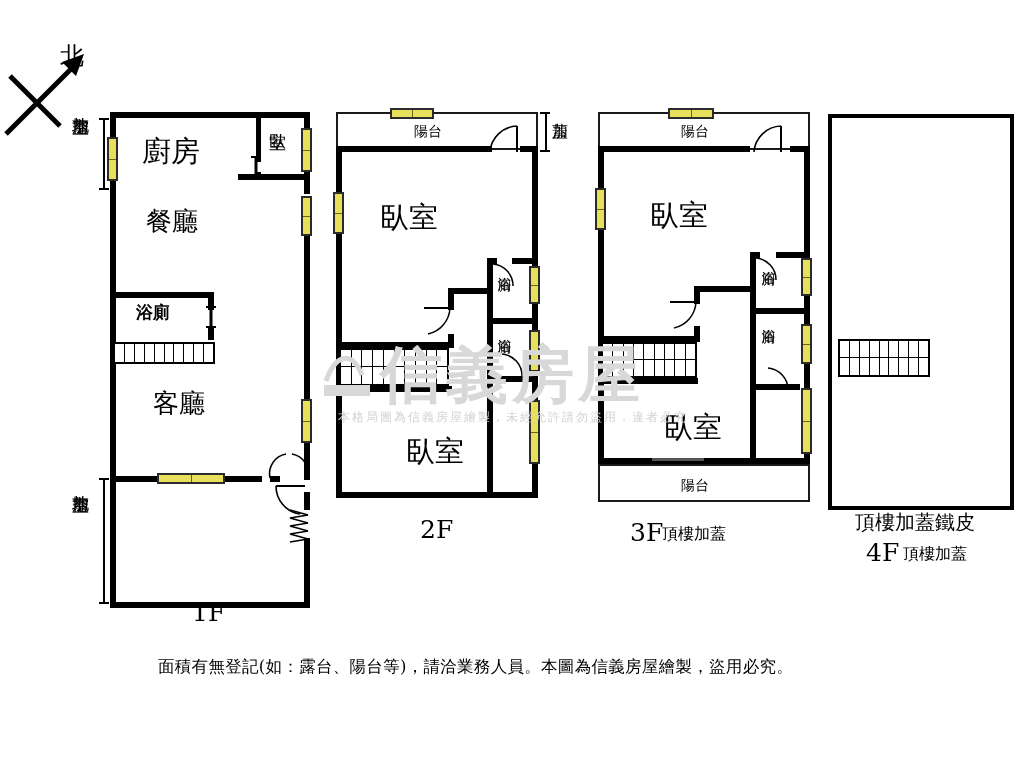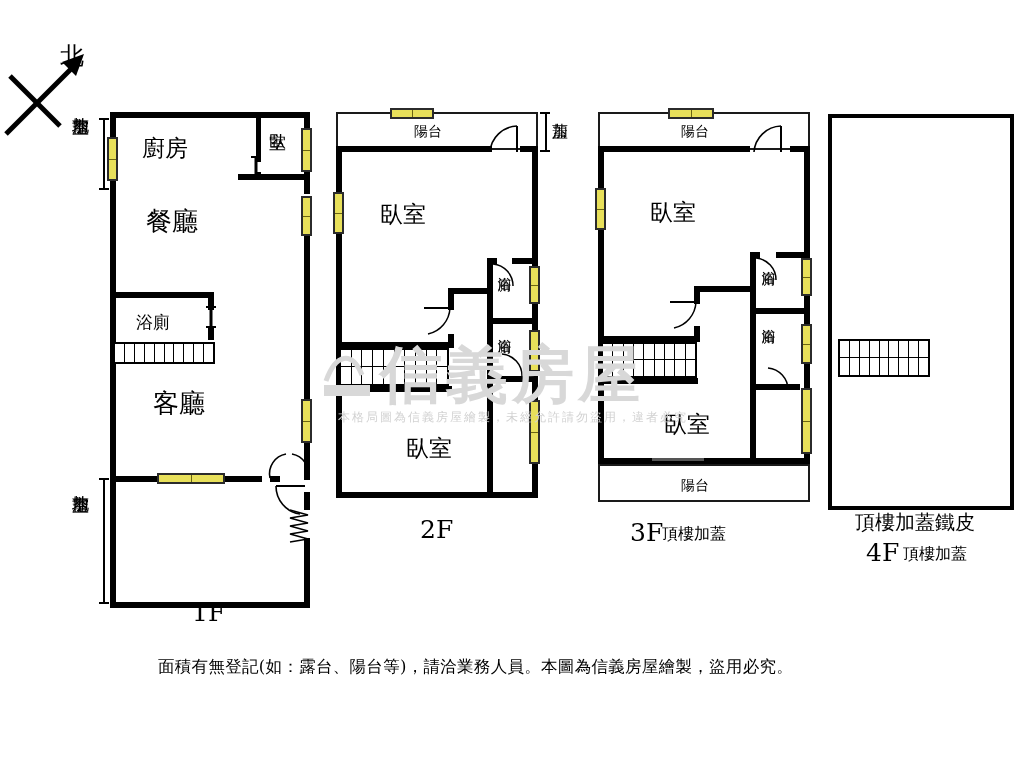--- a/index.html
+++ b/index.html
@@ -23,21 +23,21 @@
   .win-h::after { content:""; position:absolute; top:0; bottom:0; left:50%; width:1px; background:#6b6512; }
 
   .label {
     position: absolute;
     color: #000;
     font-family: "DejaVu Sans", "Liberation Sans", sans-serif;
     white-space: nowrap;
     line-height: 1.05;
   }
   .rm { font-size: 17px; }
-  .rm-lg { font-size: 23px; }
+  .rm-lg { font-size: 29px; }
   .rm-sm { font-size: 14px; text-align: center; }
   .rm-vert { writing-mode: vertical-rl; text-orientation: upright; line-height: 1.0; }
   .floor-label { font-size: 25px; font-family: "DejaVu Serif", "Liberation Serif", serif; }
   .floor-sub { font-size: 16px; }
 
   
   .stairs { position: absolute; background: #fff; border: 2px solid #000; display: flex; }
   .stairs .tread { flex: 1 1 auto; border-right: 1px solid #000; }
   .stairs .tread:last-child { border-right: none; }
   .stairs.two-row { flex-direction: column; }
@@ -152,21 +152,21 @@
     <div class="wall" style="left:110px; top:292px; width:104px; height:6px;"></div>
     <div class="wall" style="left:208px; top:292px; width:6px; height:18px;"></div>
     <div class="wall" style="left:208px; top:326px; width:6px; height:14px;"></div>
     <div class="door" style="left:203px; top:306px;">
       <svg width="16" height="22" viewBox="0 0 16 22">
         <line x1="8" y1="1" x2="8" y2="21" stroke="#000" stroke-width="3"></line>
         <line x1="3" y1="1" x2="13" y2="1" stroke="#000" stroke-width="2"></line>
         <line x1="3" y1="21" x2="13" y2="21" stroke="#000" stroke-width="2"></line>
       </svg>
     </div>
-    <div class="label rm" style="left:136px; top:314px;">浴廁</div>
+    <div class="label rm" style="left:136px; top:304px;font-weight:bold;">浴廁</div>
 
     <div class="stairs" style="left:113px; top:342px; width:102px; height:22px;">
       <div class="tread"></div>
         <div class="tread"></div>
         <div class="tread"></div>
       <div class="tread"></div>
         <div class="tread"></div>
         <div class="tread"></div>
       <div class="tread"></div>
         <div class="tread"></div>

